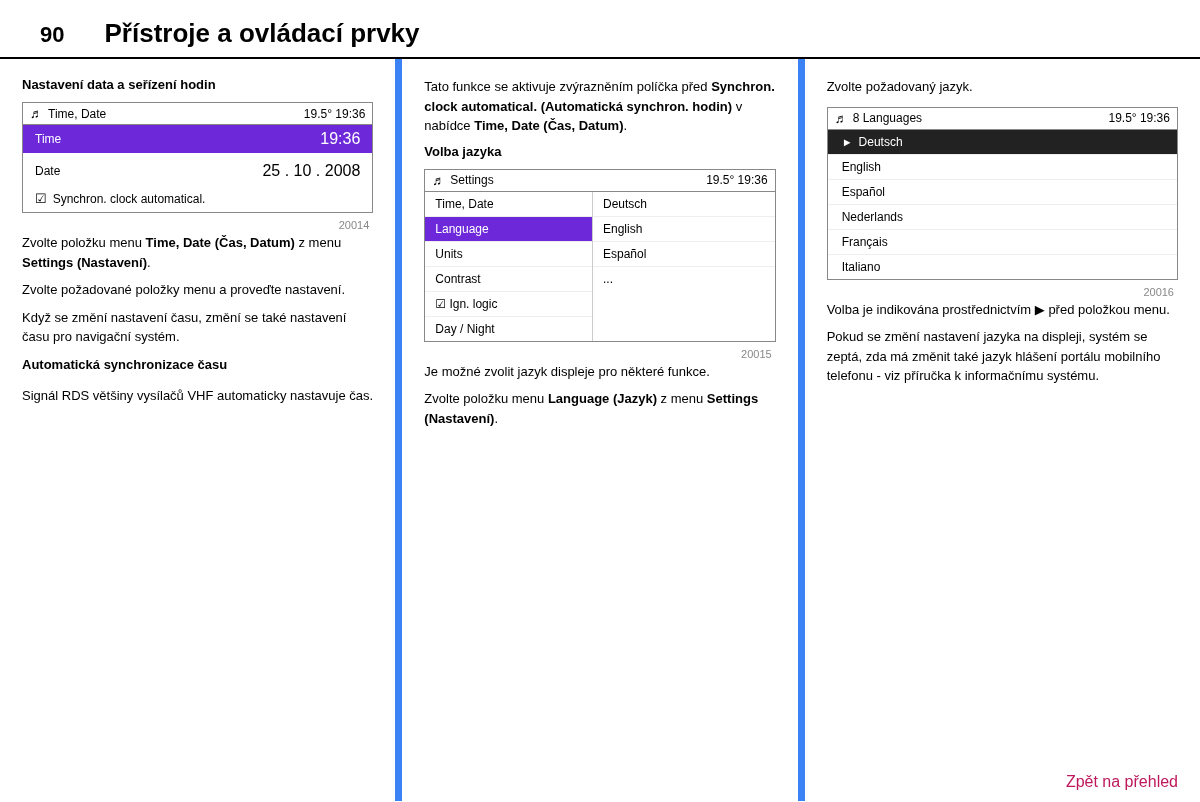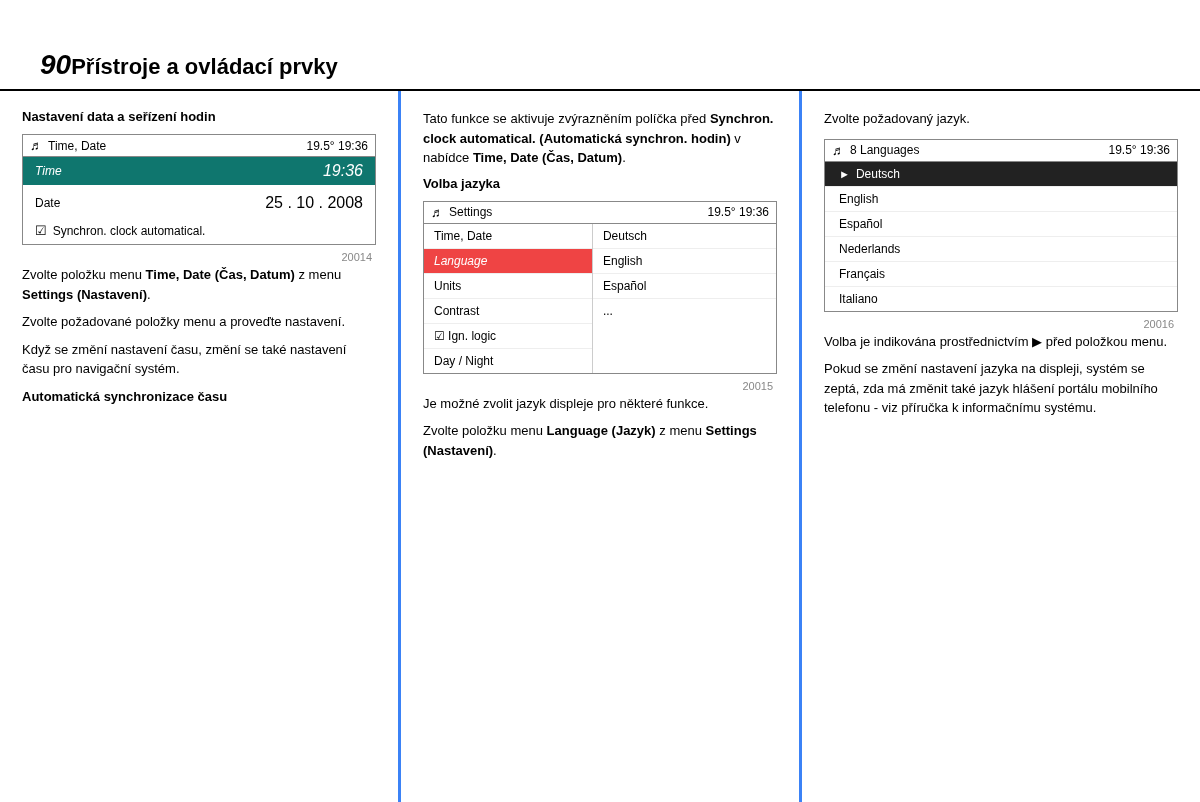--- a/index.html
+++ b/index.html
@@ -13,40 +13,39 @@
     }
 
     .page-header {
       display: flex;
       align-items: baseline;
       padding: 18px 40px 8px 40px;
       border-bottom: 2px solid #000;
       margin-bottom: 0;
     }
     .page-number {
-      font-size: 28px;
-      font-weight: bold;
-      font-style: italic;
+      font-size: 22px;
+      font-weight: bold;
+      margin-right: 40px;
     }
     .page-title {
-      font-size: 22px;
-      font-weight: bold;
-      margin-top: 36px;
+      font-size: 26px;
+      font-weight: bold;
     }
 
     .content-area {
       display: flex;
       padding: 0;
       height: calc(802px - 60px);
     }
 
     .column {
       flex: 1;
       padding: 18px 22px;
-      border-right: 3px solid #3b82f6;
+      border-right: 7px solid #3b82f6;
       position: relative;
     }
     .column:last-child {
       border-right: none;
     }
 
     
     .screen-box {
       border: 1px solid #888;
       margin: 10px 0 4px 0;
@@ -79,23 +78,22 @@
       padding: 0;
     }
 
     .screen-row {
       display: flex;
       justify-content: space-between;
       align-items: center;
       padding: 5px 12px;
     }
     .screen-row.selected {
-      background: #0f766e;
+      background: #6d28d9;
       color: #fff;
-      font-style: italic;
     }
 
     .screen-row-left {
       font-size: 12px;
     }
     .screen-row-right {
       font-size: 16px;
     }
 
     .checkbox-row {
@@ -160,23 +158,22 @@
     }
     .settings-item {
       padding: 5px 10px;
       font-size: 12px;
       border-bottom: 1px solid #eee;
     }
     .settings-item:last-child {
       border-bottom: none;
     }
     .settings-item.selected {
-      background: #ef4444;
+      background: #6d28d9;
       color: #fff;
-      font-style: italic;
     }
     .settings-value {
       padding: 5px 10px;
       font-size: 12px;
       border-bottom: 1px solid #eee;
     }
     .settings-value:last-child {
       border-bottom: none;
     }
 
@@ -249,20 +246,21 @@
         </div>
       </div>
     </div>
     <div class="image-number">20014</div>
 
     <div class="body-text">Zvolte položku menu <b>Time, Date (Čas, Datum)</b> z menu <b>Settings (Nastavení)</b>.</div>
     <div class="body-text">Zvolte požadované položky menu a proveďte nastavení.</div>
     <div class="body-text">Když se změní nastavení času, změní se také nastavení času pro navigační systém.</div>
 
     <div class="subsection-title">Automatická synchronizace času</div>
+    <div class="body-text">Signál RDS většiny vysílačů VHF automaticky nastavuje čas.</div>
   </div>
 
   <div class="column">
     <div class="body-text">Tato funkce se aktivuje zvýrazněním políčka před <b>Synchron. clock automatical. (Automatická synchron. hodin)</b> v nabídce <b>Time, Date (Čas, Datum)</b>.</div>
 
     <div class="section-title">Volba jazyka</div>
 
     <div class="settings-screen">
       <div class="screen-header">
         <div class="screen-header-left">

